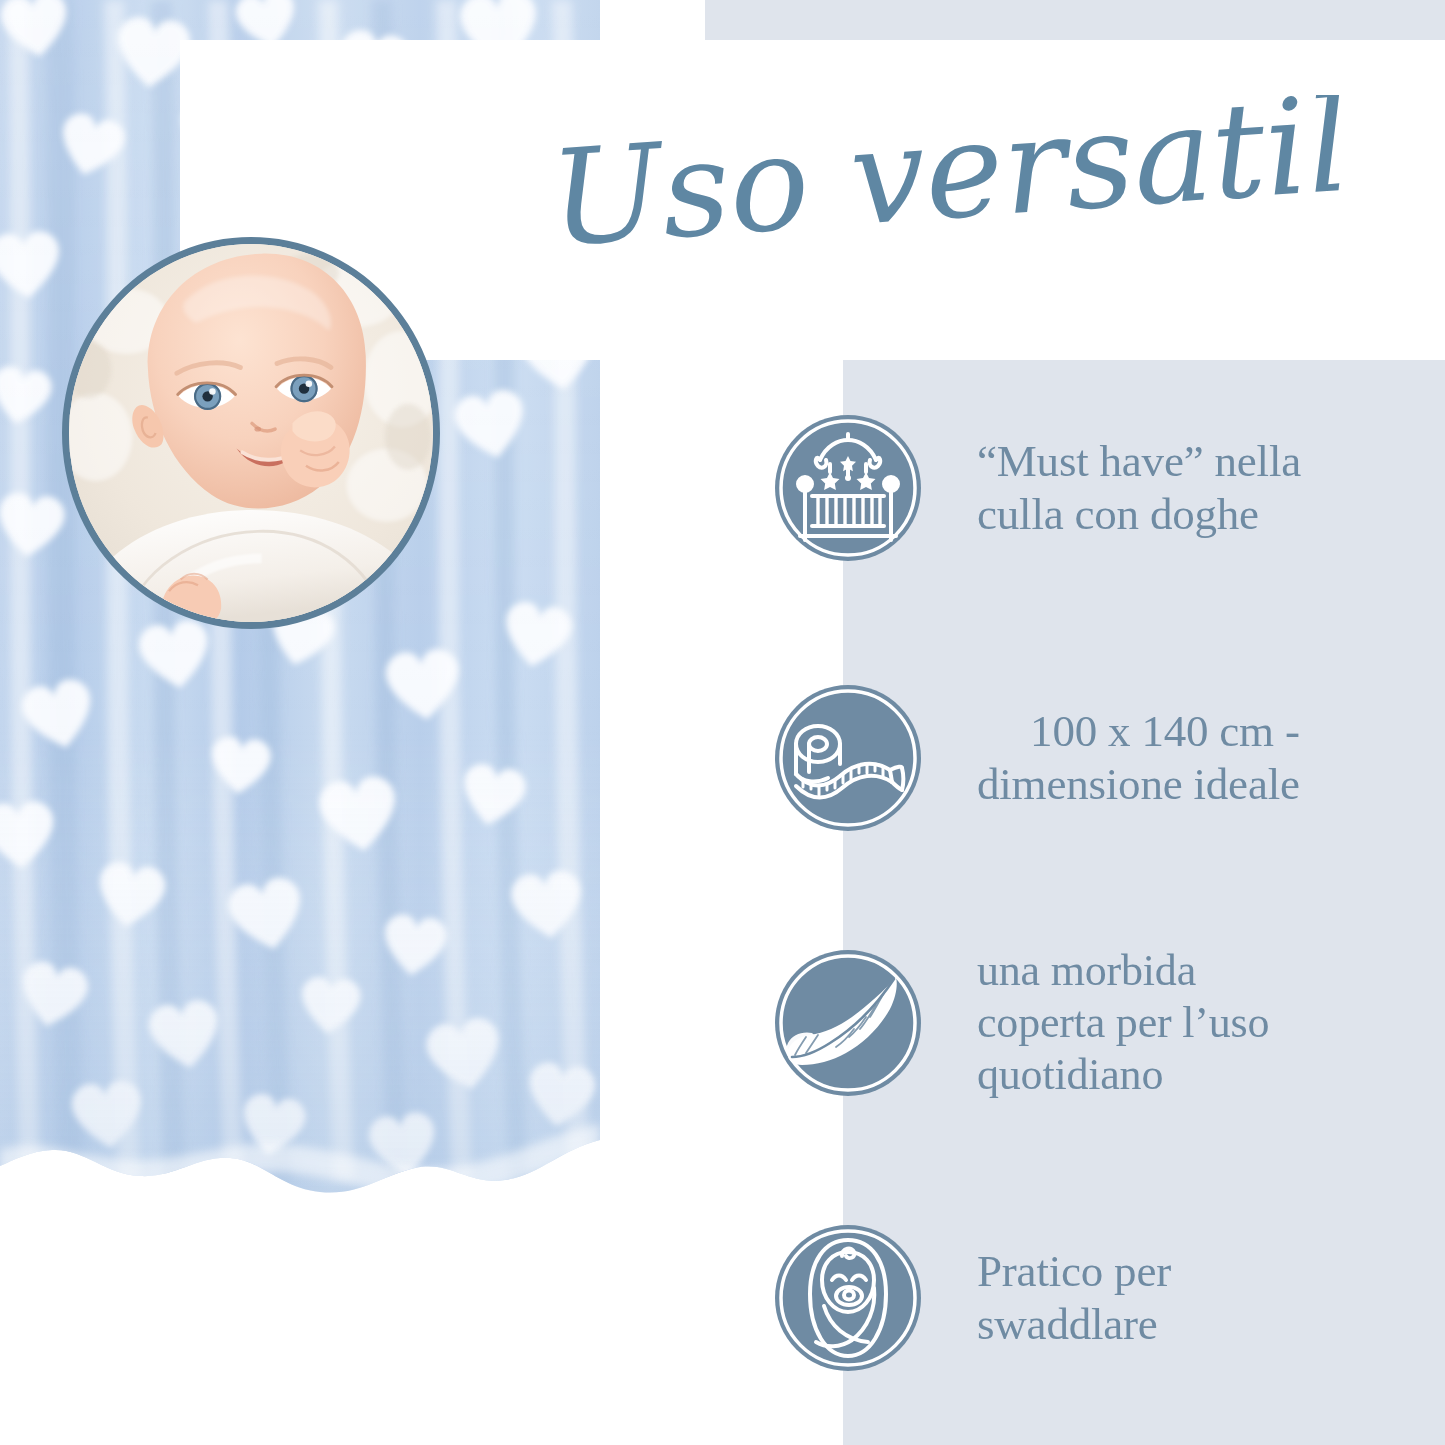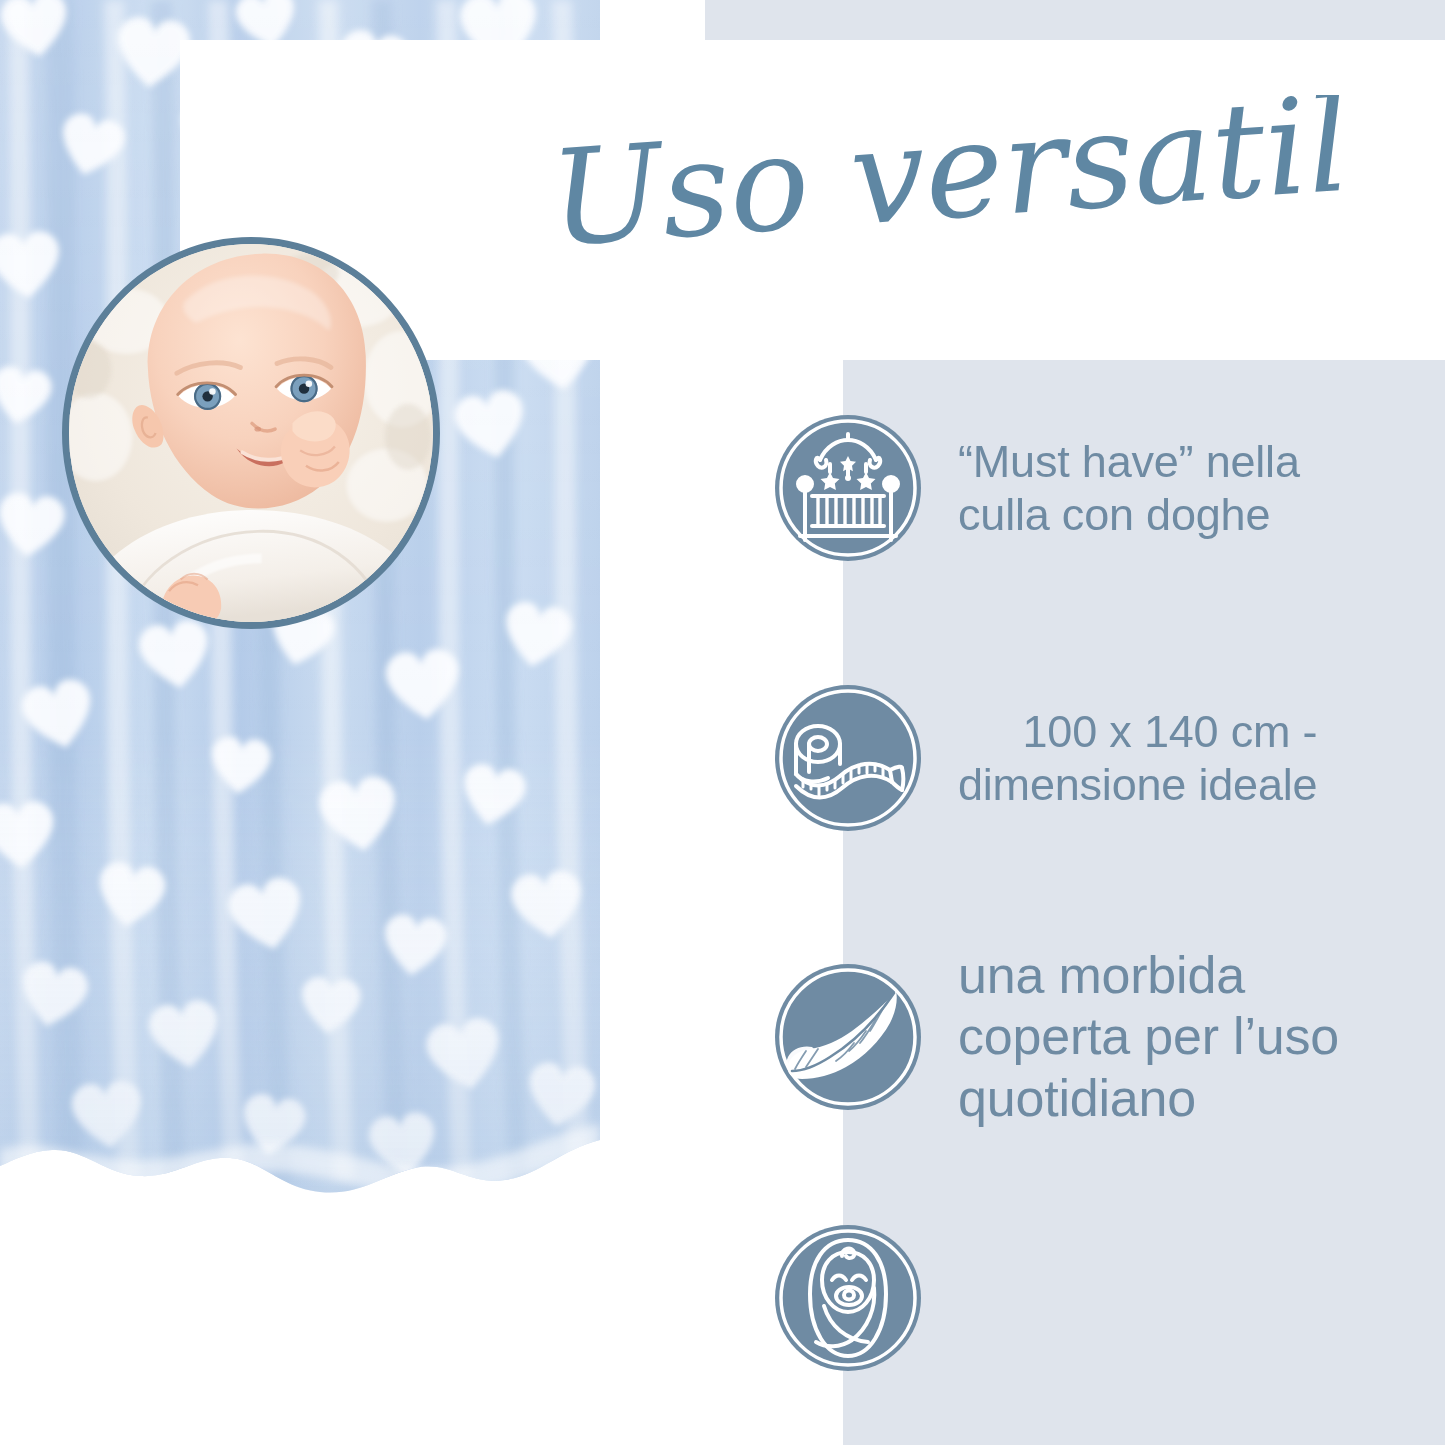--- a/index.html
+++ b/index.html
@@ -77,30 +77,30 @@
   .feature-4{top:1222px;}
 
   .icon-badge{
     flex:0 0 auto;
     width:152px;height:152px;
     position:relative;
   }
   .icon-badge svg{display:block;width:152px;height:152px;}
 
   .feature-text{
-    margin-left:34px;
+    margin-left:53px;
     color:#6f8ba3;
-    font-family:Liberation Sans, sans-serif;
+    font-family:Liberation Serif, serif;
     font-weight:300;
     font-size:45px;
     line-height:1.18;
     letter-spacing:-0.2px;
     white-space:pre-line;
   }
-  .feature-3 .feature-text{font-size:52px;}
+  .feature-3 .feature-text{font-size:44px;}
 </style>
 </head>
 <body>
 
 <div id="stage">
 
   <div class="panel-upper"></div>
 
   <div class="panel-lower"></div>
 
@@ -512,15 +512,17 @@
           <path d="M80,58 C84,52 90,52 94,58"></path>
 
           <ellipse cx="77" cy="74" rx="13" ry="9"></ellipse>
           <ellipse cx="77" cy="73" rx="5" ry="4.5"></ellipse>
 
           <path d="M52,84 C58,104 74,118 96,120"></path>
           <path d="M102,66 C104,86 96,106 80,118 C68,126 54,126 44,120"></path>
         </g>
       </svg>
     </div>
+    <div class="feature-text">Pratico per
+swaddlare</div>
   </div>
 
 </div>
 
 </body></html>

